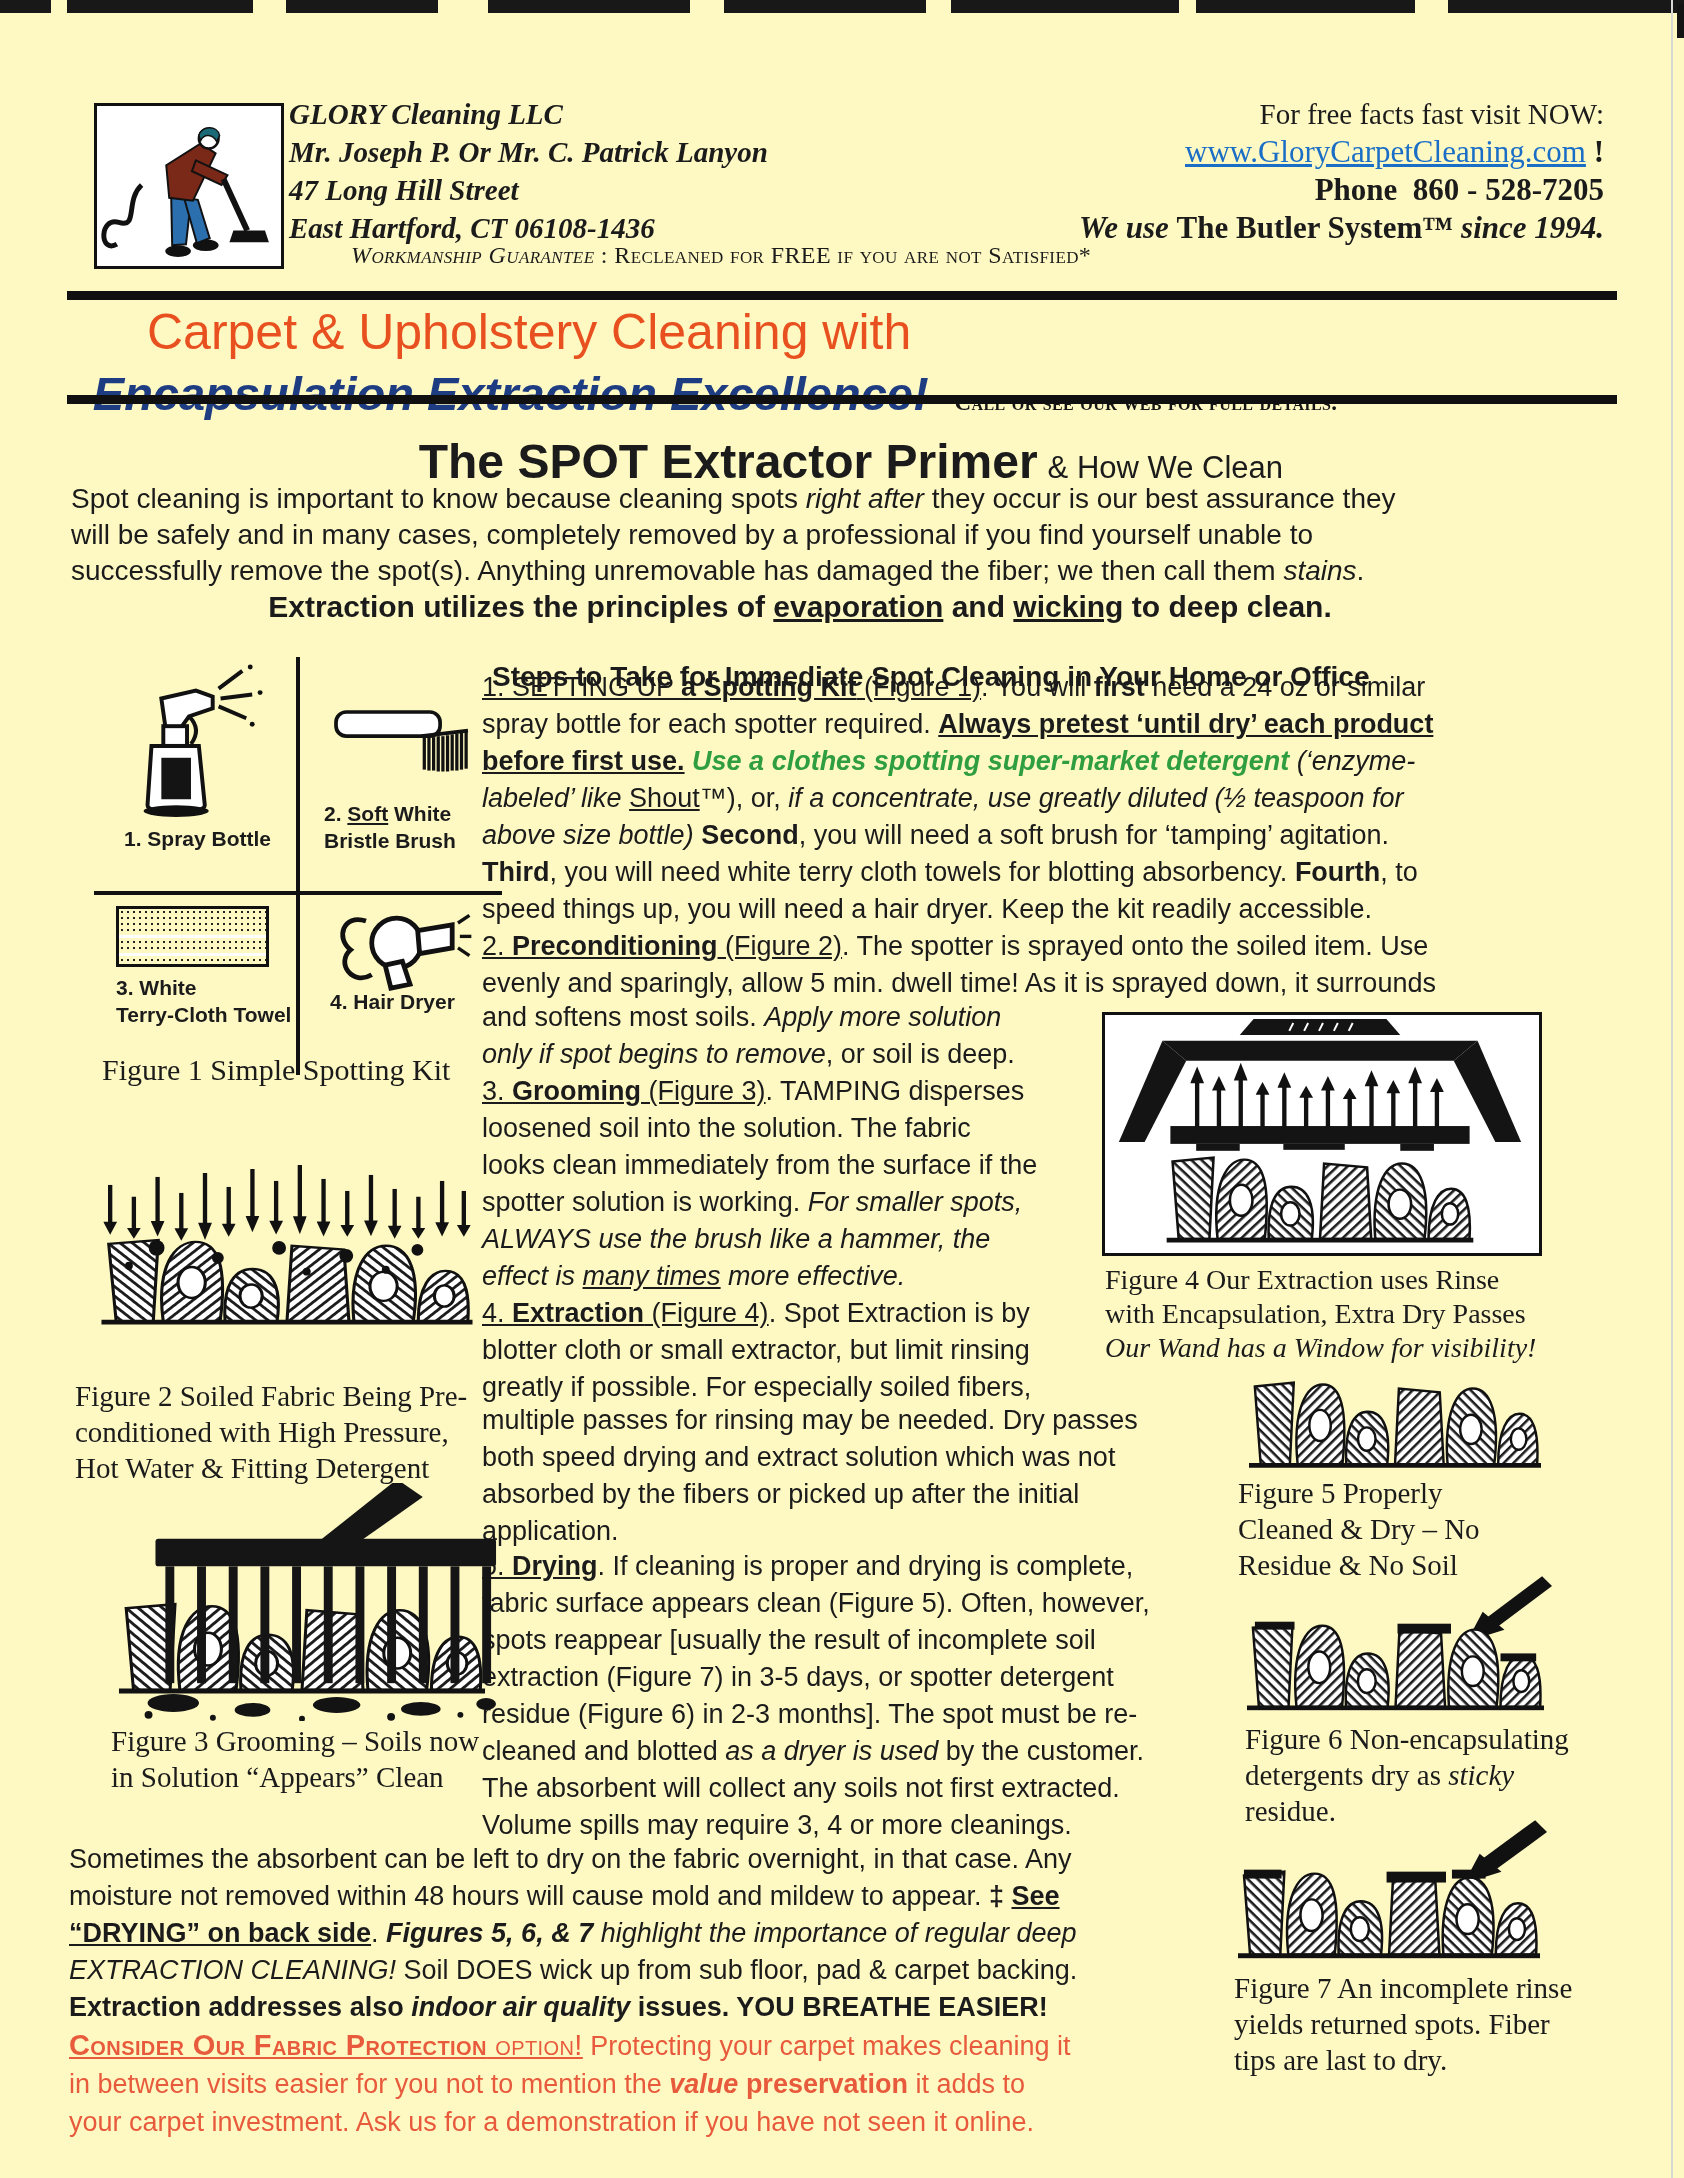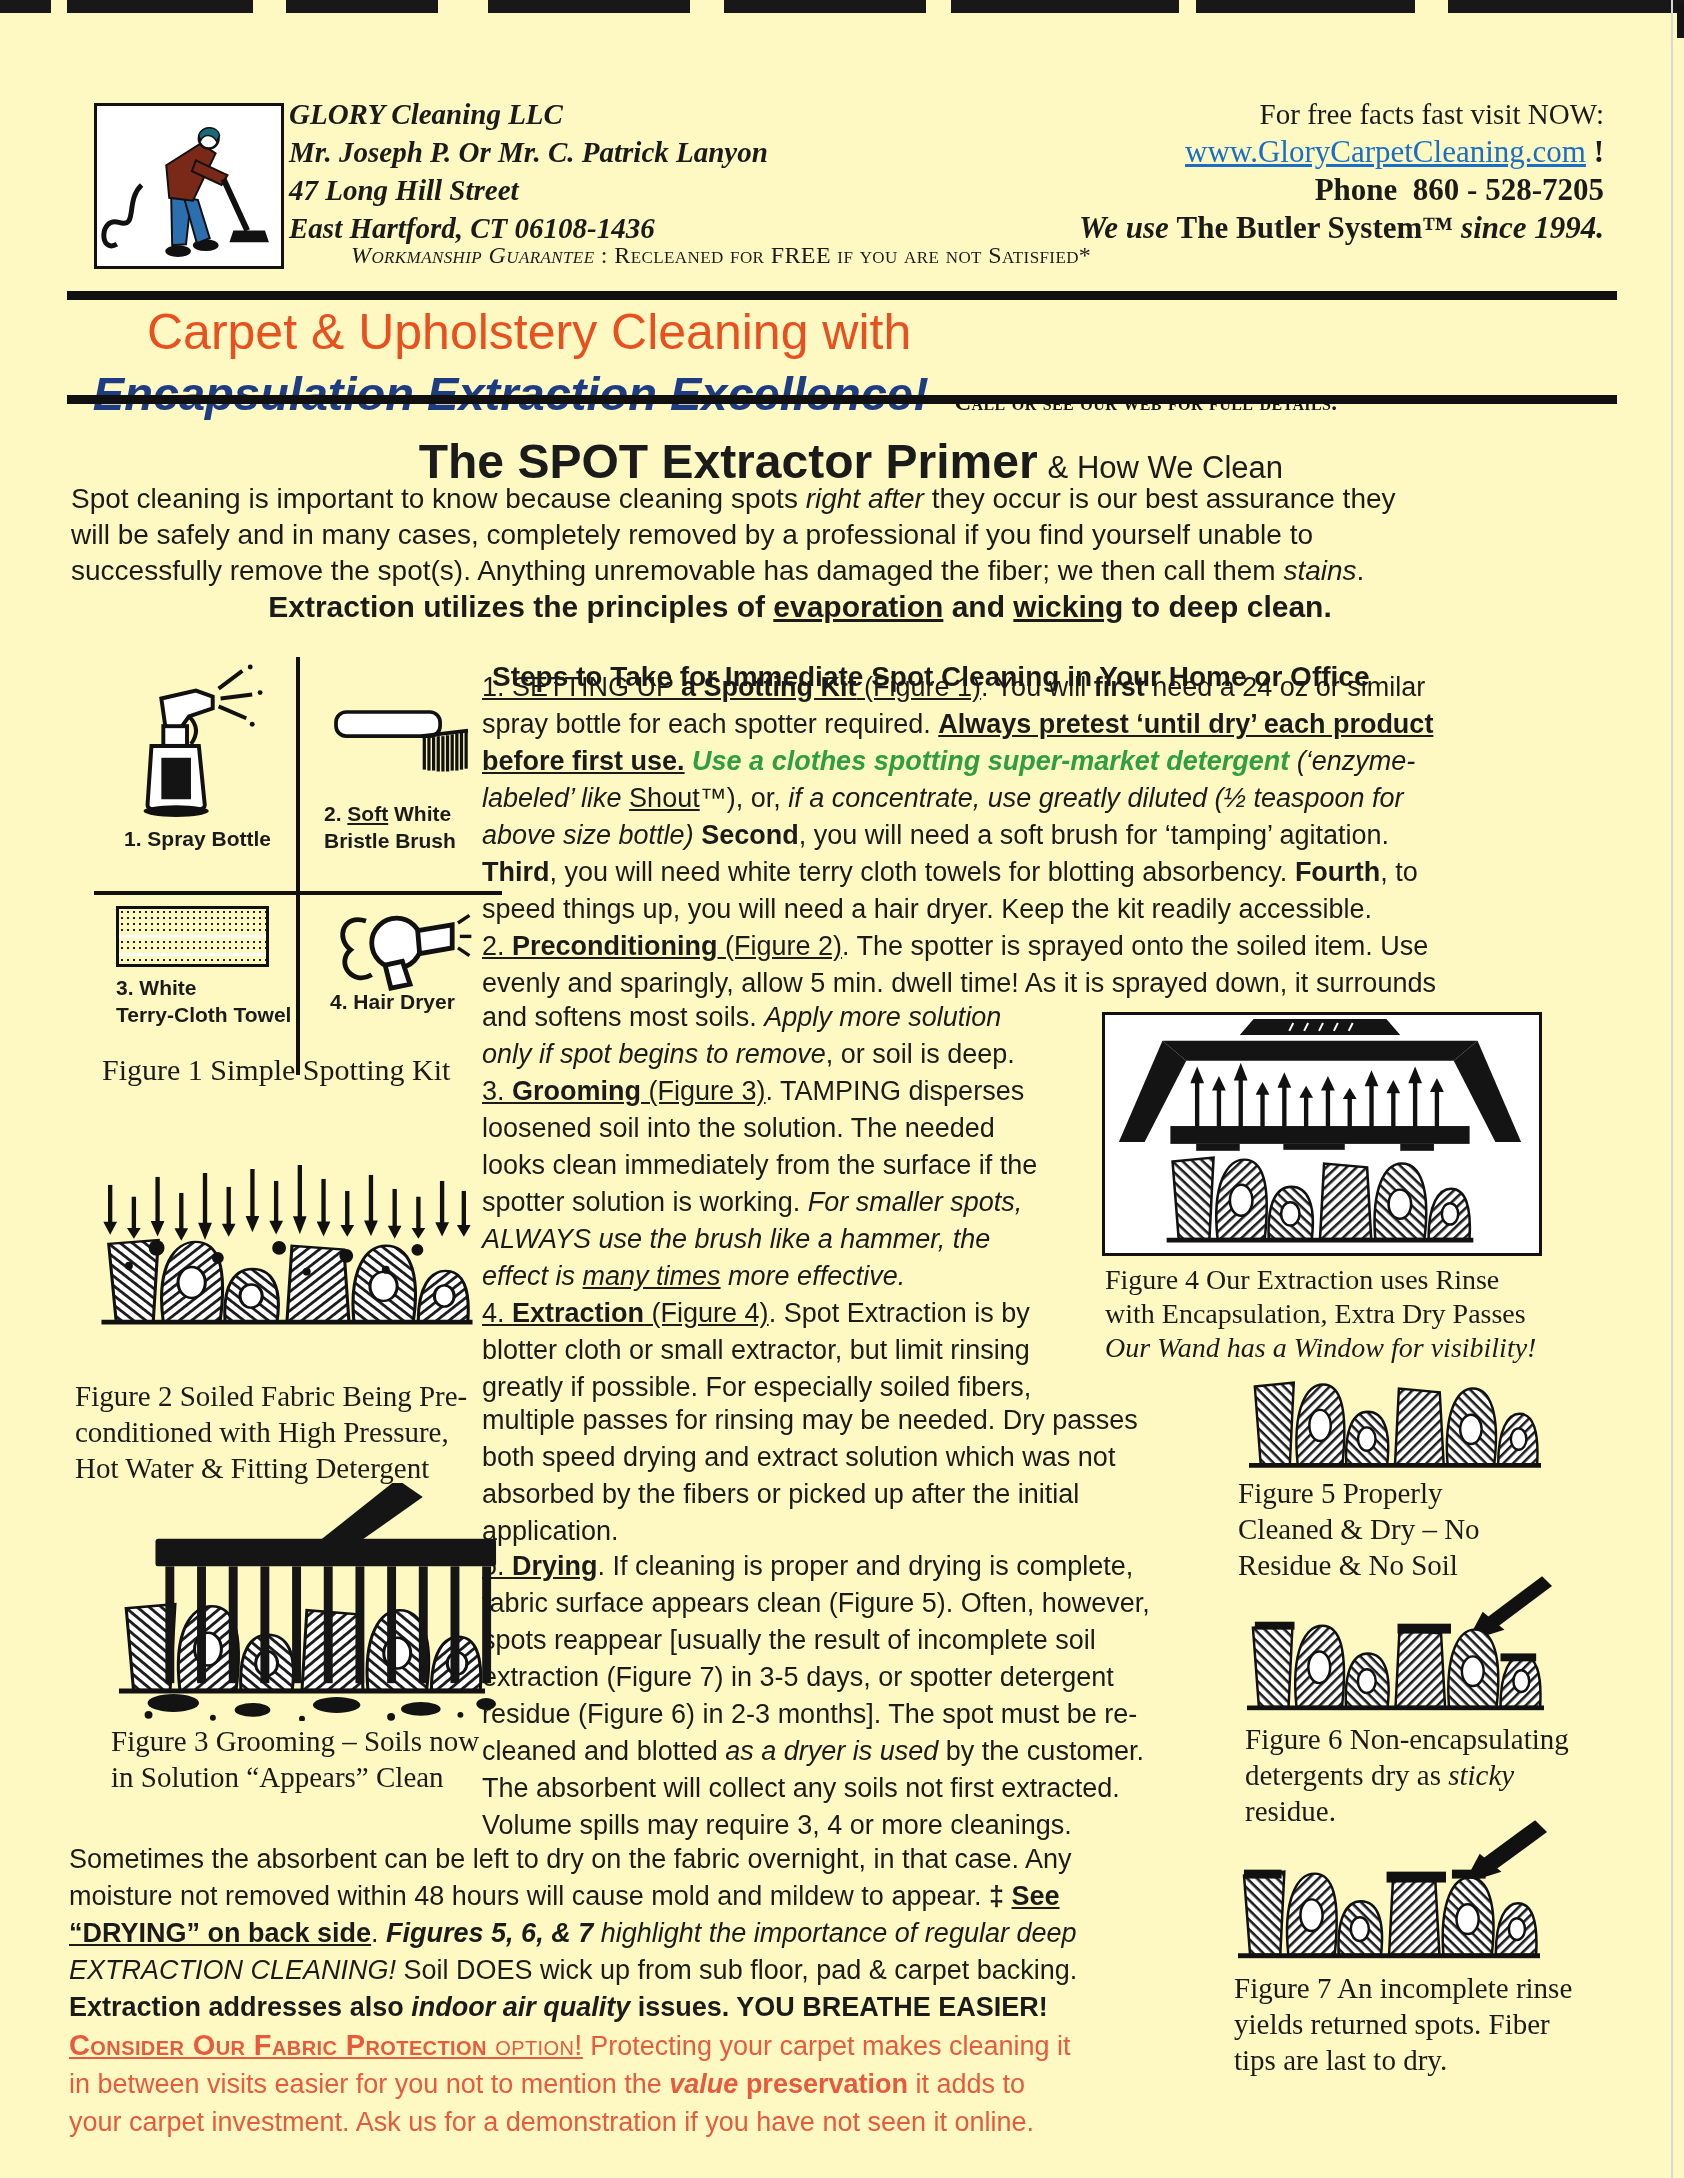--- a/index.html
+++ b/index.html
@@ -155,21 +155,21 @@
       <div class="line"><span class="s-i">above size bottle)</span><span> </span><span class="s-b">Second</span><span>, you will need a soft brush for ‘tamping’ agitation.</span></div>
       <div class="line"><span class="s-b">Third</span><span>, you will need white terry cloth towels for blotting absorbency. </span><span class="s-b">Fourth</span><span>, to</span></div>
       <div class="line"><span>speed things up, you will need a hair dryer. Keep the kit readily accessible.</span></div>
       <div class="line"><span class="s-u">2. </span><span class="s-b s-u">Preconditioning</span><span class="s-u"> (Figure 2)</span><span>. The spotter is sprayed onto the soiled item. Use</span></div>
       <div class="line"><span>evenly and sparingly, allow 5 min. dwell time! As it is sprayed down, it surrounds</span></div>
     </div>
   <div class="abs body" style="left:482px;top:999px">
       <div class="line"><span>and softens most soils. </span><span class="s-i">Apply more solution</span></div>
       <div class="line"><span class="s-i">only if spot begins to remove</span><span>, or soil is deep.</span></div>
       <div class="line"><span class="s-u">3. </span><span class="s-b s-u">Grooming</span><span class="s-u"> (Figure 3)</span><span>. TAMPING disperses</span></div>
-      <div class="line"><span>loosened soil into the solution. The needed</span></div>
+      <div class="line"><span>loosened soil into the solution. The fabric</span></div>
       <div class="line"><span>looks clean immediately from the surface if the</span></div>
       <div class="line"><span>spotter solution is working. </span><span class="s-i">For smaller spots,</span></div>
       <div class="line"><span class="s-i">ALWAYS use the brush like a hammer, the</span></div>
       <div class="line"><span class="s-i">effect is </span><span class="s-i s-u">many times</span><span class="s-i"> more effective.</span></div>
       <div class="line"><span class="s-u">4. </span><span class="s-b s-u">Extraction</span><span class="s-u"> (Figure 4)</span><span>. Spot Extraction is by</span></div>
       <div class="line"><span>blotter cloth or small extractor, but limit rinsing</span></div>
       <div class="line"><span>greatly if possible. For especially soiled fibers,</span></div>
     </div>
   <div class="abs body" style="left:482px;top:1402px">
       <div class="line"><span>multiple passes for rinsing may be needed. Dry passes</span></div>

